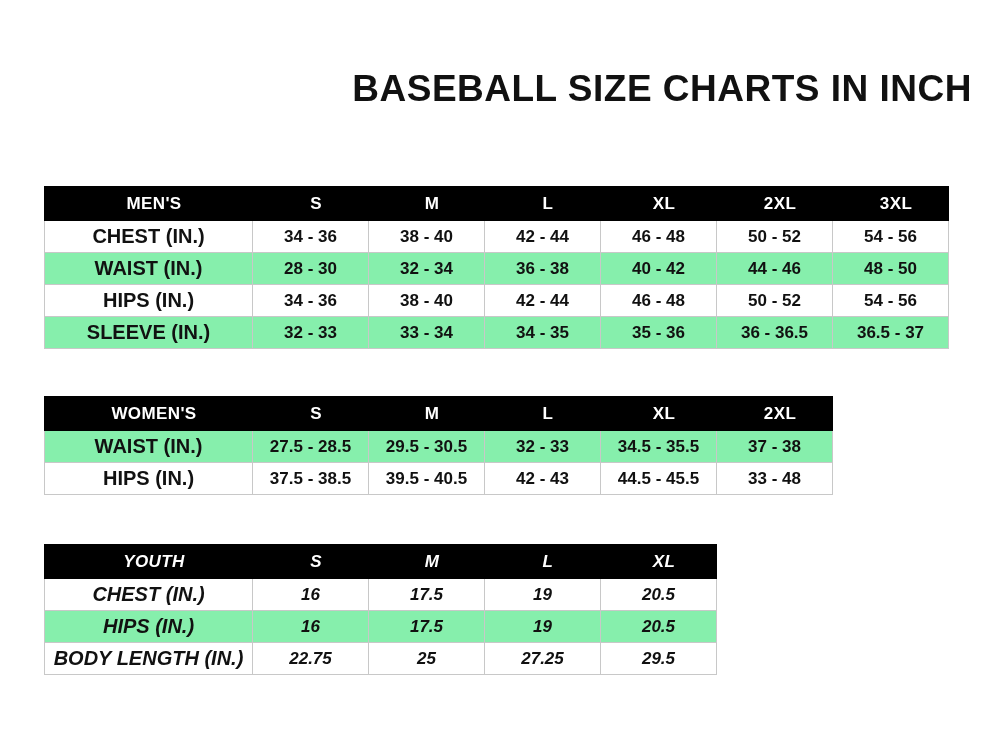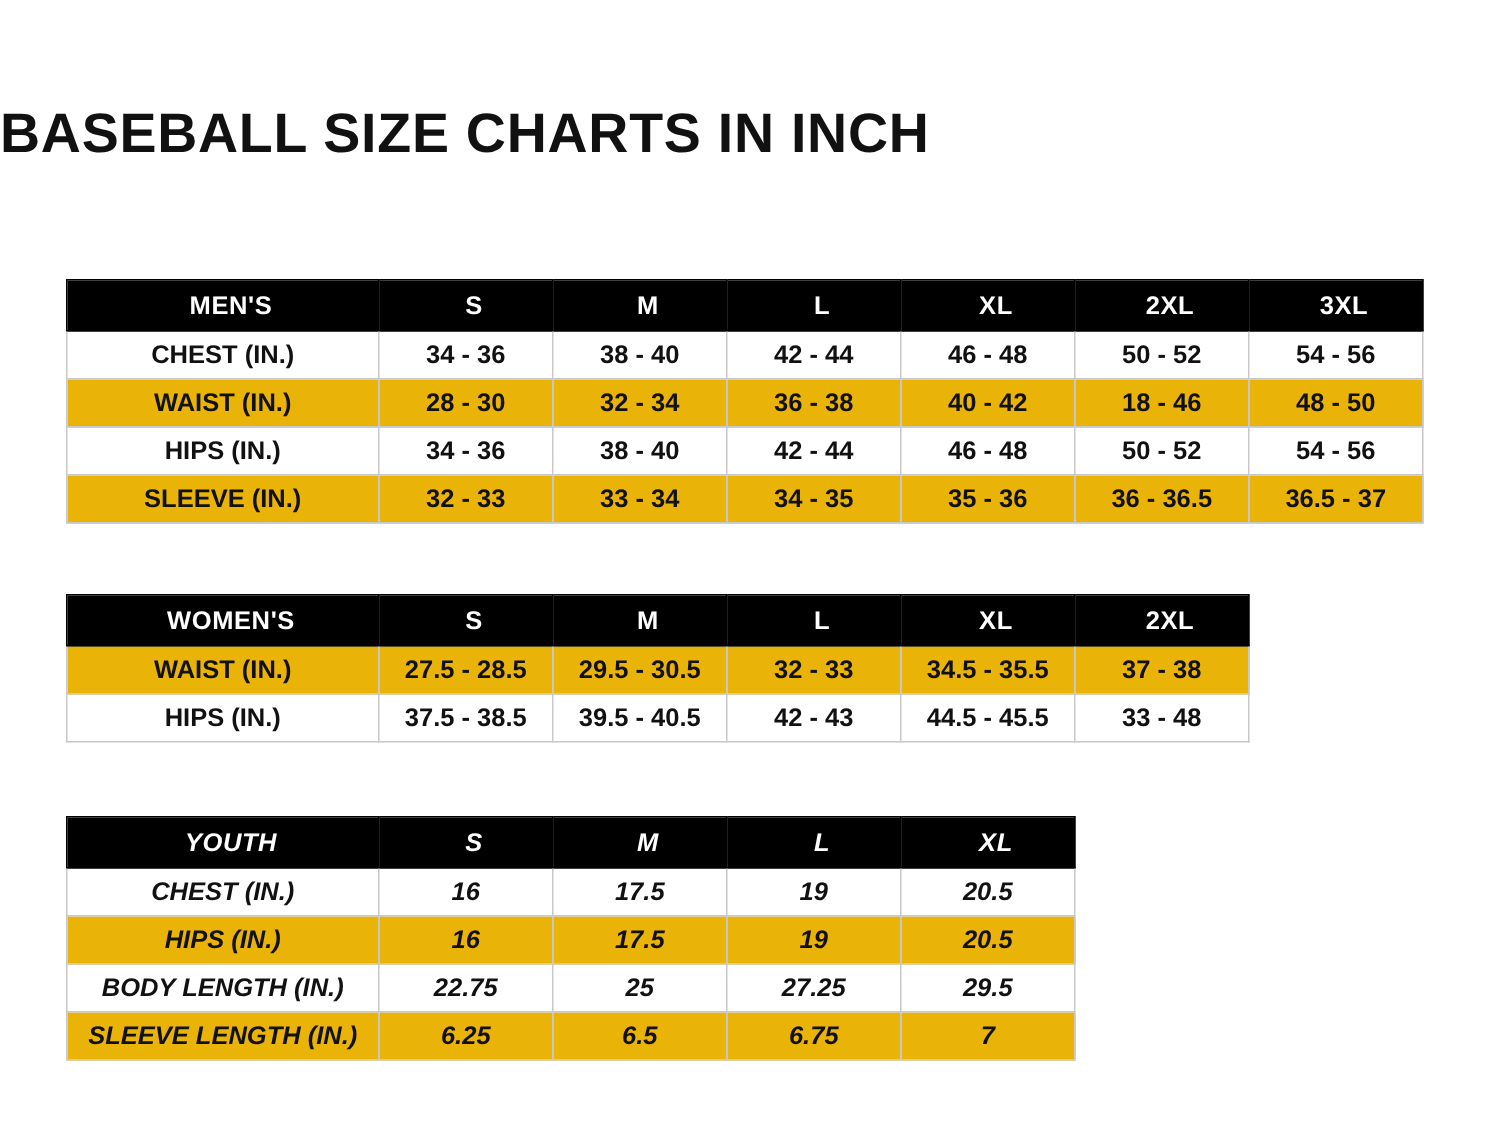--- a/index.html
+++ b/index.html
@@ -18,25 +18,26 @@
     position: relative;
     width: 1000px;
     height: 752px;
     background: #ffffff;
   }
   .title {
     position: absolute;
     top: 68px;
     left: 0;
     width: 946px;
-    text-align: left;
+    text-align: right;
     font-size: 37px;
     font-weight: bold;
     letter-spacing: 0.5px;
     color: #111111;
+    padding-left: 26px;
   }
   .chart {
     position: absolute;
     border-collapse: collapse;
     table-layout: fixed;
   }
   .chart td, .chart th {
     border: 1px solid #c8c8c8;
     text-align: center;
     font-weight: bold;
@@ -53,25 +54,25 @@
     border: 1px solid #000000;
     font-size: 17px;
     letter-spacing: 0.4px;
     height: 33px;
     padding-left: 11px;
   }
   .chart thead th.label-head {
     text-align: center;
   }
   .chart tbody tr.alt td {
-    background: #eab308;
+    background: #86efac;
   }
   .chart tbody td.rowlabel {
     text-align: center;
-    font-size: 17px;
+    font-size: 20px;
   }
 
   
   #mens-chart {
     top: 186px;
     left: 44px;
     width: 904px;
   }
   #mens-chart col.c0 { width: 208px; }
   #mens-chart col.cx { width: 116px; }
@@ -132,21 +133,21 @@
         <td>46 - 48</td>
         <td>50 - 52</td>
         <td>54 - 56</td>
       </tr>
       <tr class="alt">
         <td class="rowlabel">WAIST (IN.)</td>
         <td>28 - 30</td>
         <td>32 - 34</td>
         <td>36 - 38</td>
         <td>40 - 42</td>
-        <td>18 - 46</td>
+        <td>44 - 46</td>
         <td>48 - 50</td>
       </tr>
       <tr>
         <td class="rowlabel">HIPS (IN.)</td>
         <td>34 - 36</td>
         <td>38 - 40</td>
         <td>42 - 44</td>
         <td>46 - 48</td>
         <td>50 - 52</td>
         <td>54 - 56</td>
@@ -234,23 +235,16 @@
         <td>19</td>
         <td>20.5</td>
       </tr>
       <tr>
         <td class="rowlabel">BODY LENGTH (IN.)</td>
         <td>22.75</td>
         <td>25</td>
         <td>27.25</td>
         <td>29.5</td>
       </tr>
-      <tr class="alt">
-        <td class="rowlabel">SLEEVE LENGTH (IN.)</td>
-        <td>6.25</td>
-        <td>6.5</td>
-        <td>6.75</td>
-        <td>7</td>
-      </tr>
     </tbody>
   </table>
 
 </div>
 
 </body></html>

